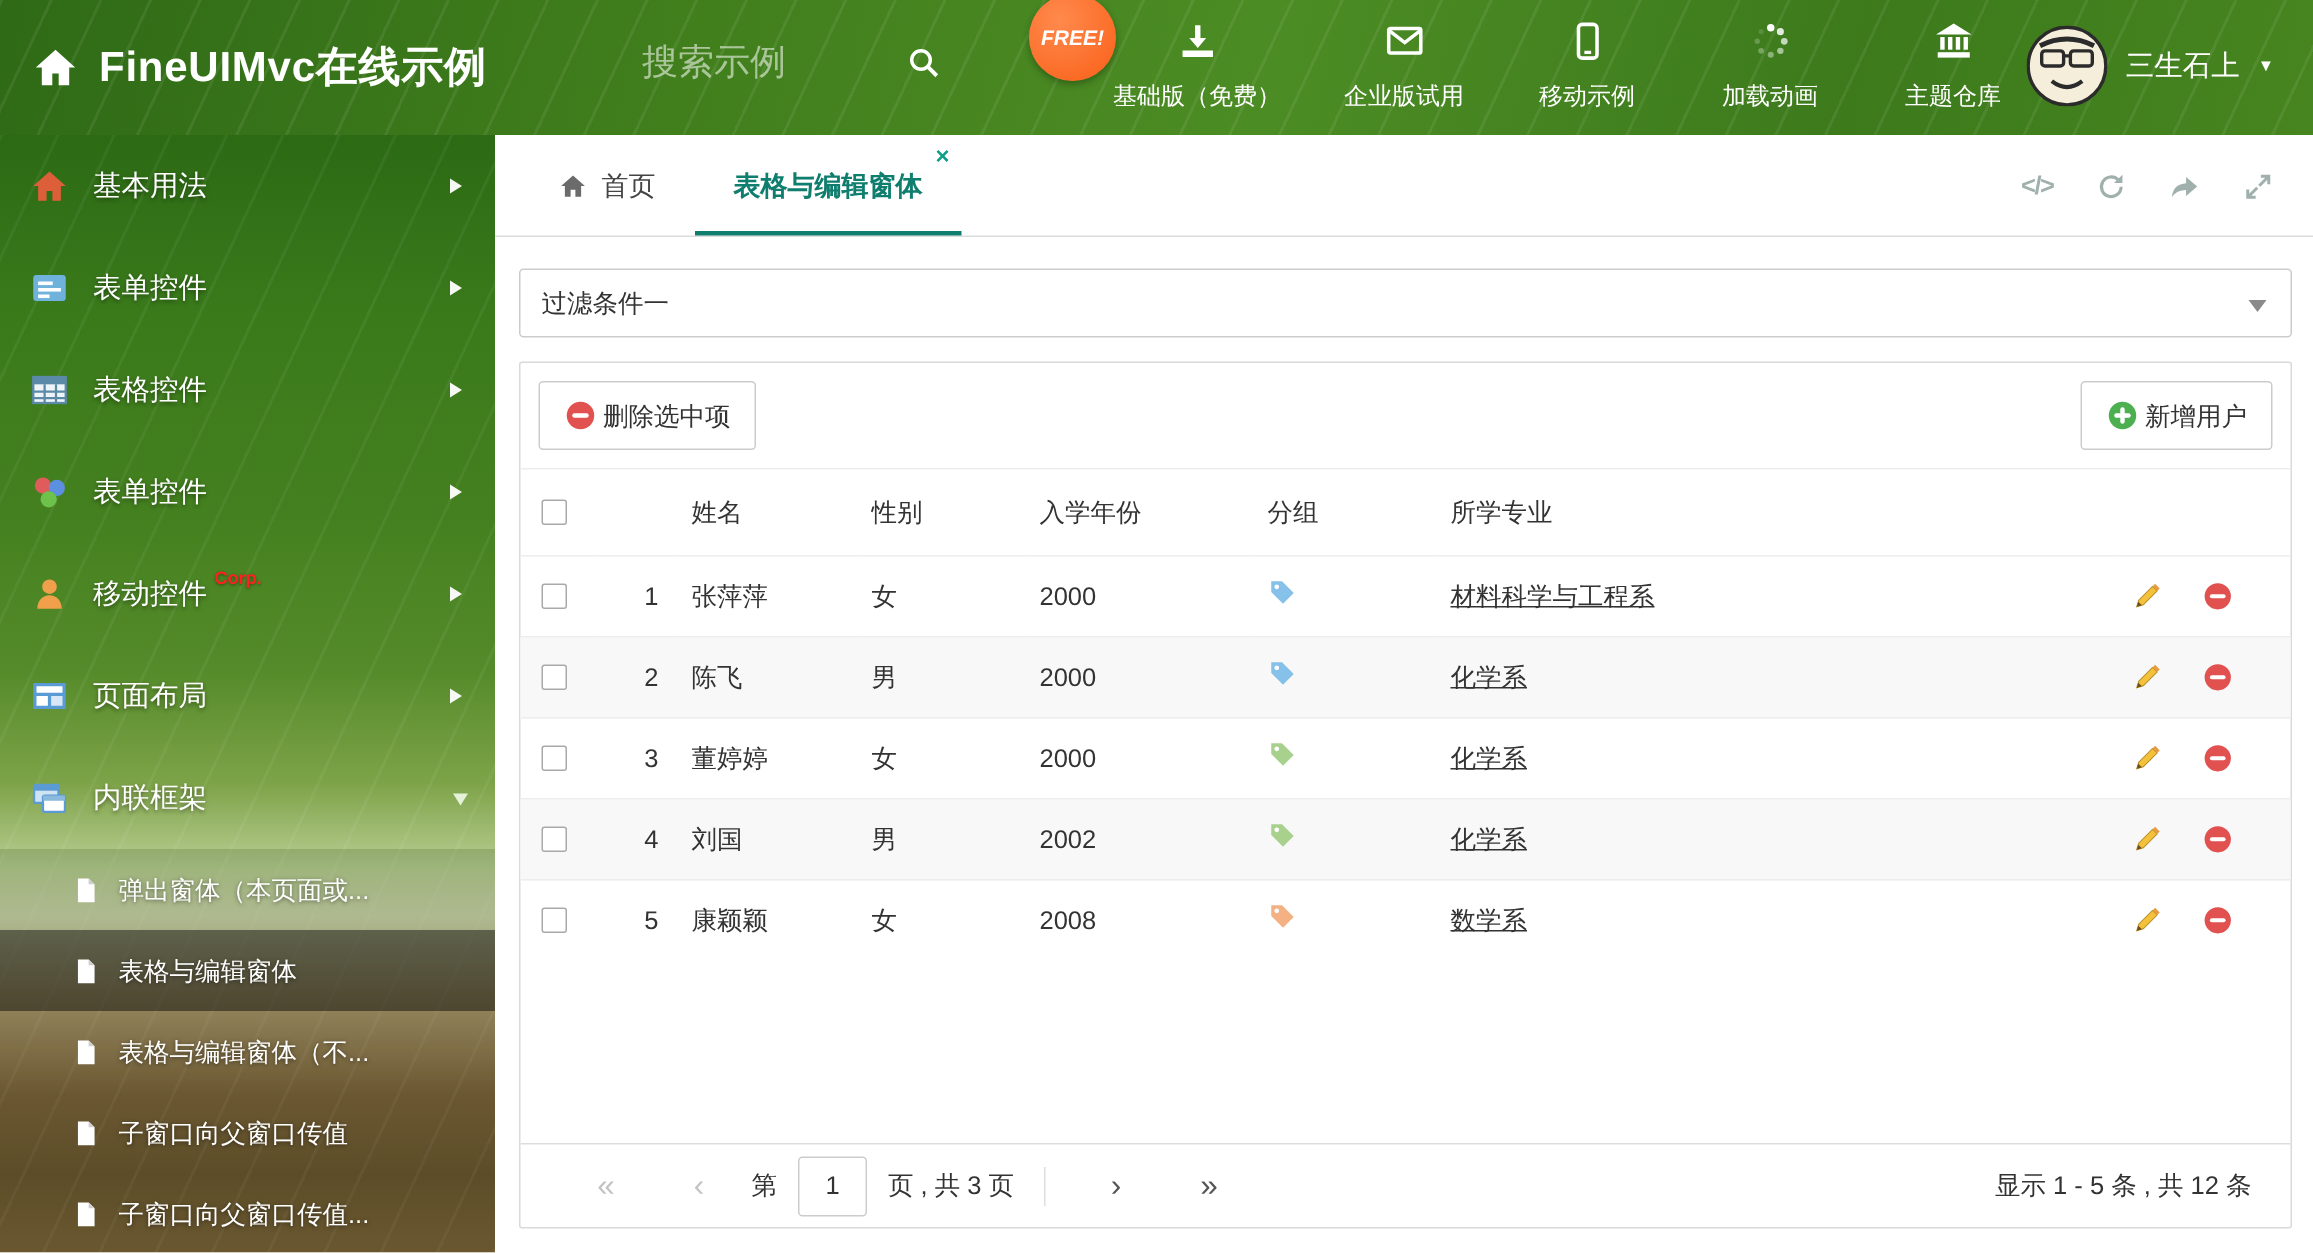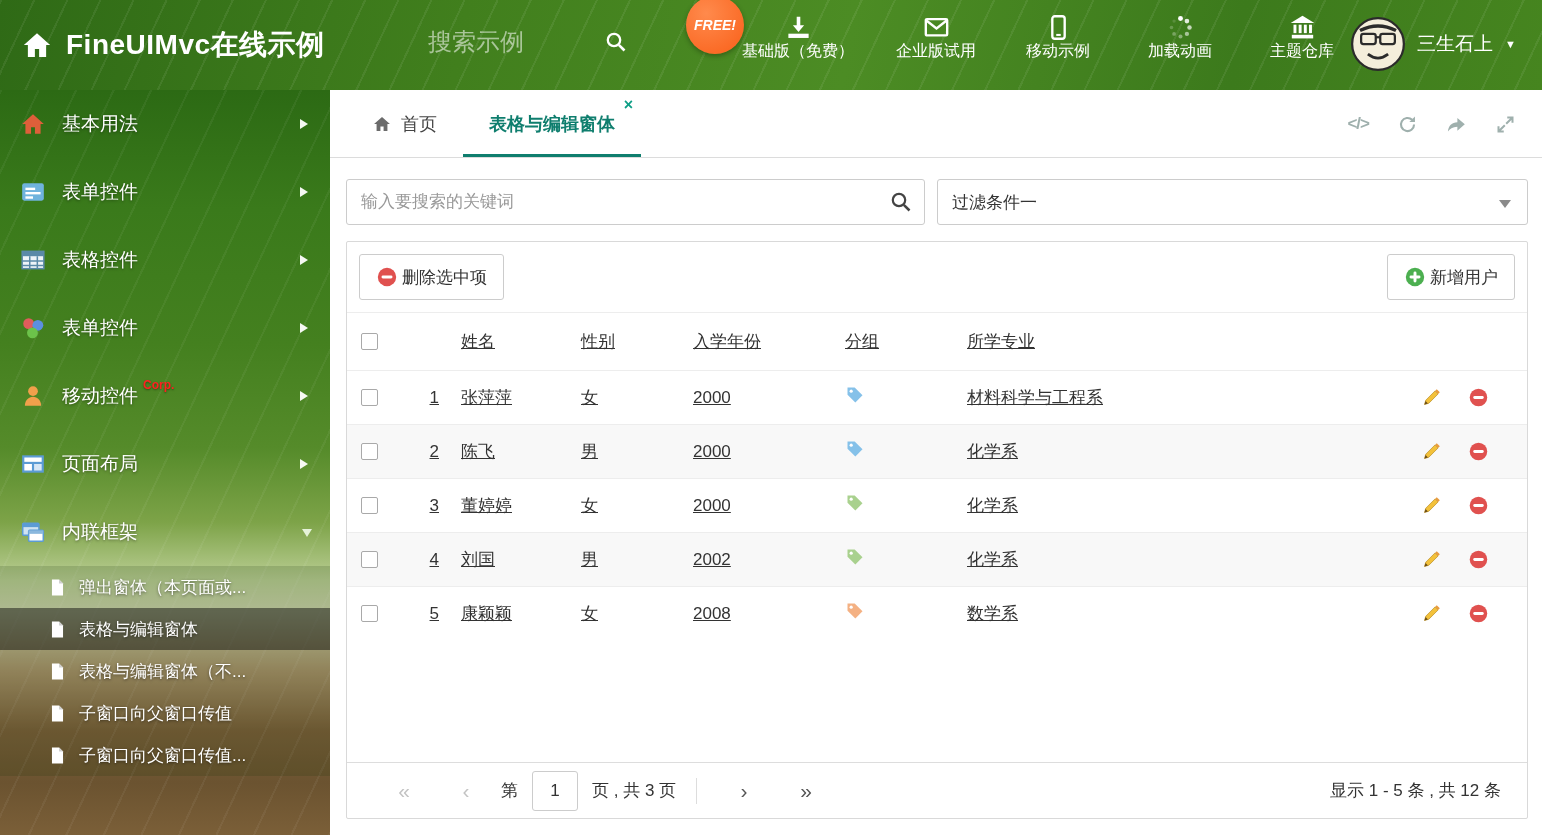--- a/index.html
+++ b/index.html
@@ -13,42 +13,42 @@
     background:repeating-linear-gradient(115deg, rgba(255,255,255,0.07) 0 2px, transparent 2px 30px); }
   .brand { position:absolute; left:22px; top:26px; display:flex; align-items:center; gap:14px; z-index:2; }
   .brand h1 { font-size:28px; font-weight:bold; letter-spacing:0.5px; }
   .hsearch { position:absolute; left:428px; top:28px; display:flex; align-items:center; gap:26px; z-index:2; }
   .hsearch input { background:transparent; border:none; outline:none; color:#fff; font-size:24px; width:150px; }
   .hsearch input::placeholder { color:rgba(255,255,255,0.55); }
   .free-badge { position:absolute; left:686px; top:-4px; width:58px; height:58px; border-radius:50%;
     background:radial-gradient(circle at 35% 30%, #ff8a4c, #f95f18); display:flex; align-items:center; justify-content:center;
     color:#fff; font-weight:bold; font-style:italic; font-size:14px; box-shadow:0 2px 5px rgba(0,0,0,0.3); z-index:3; }
   .topnav { position:absolute; left:742px; top:14px; display:flex; gap:42px; z-index:2; }
-  .topnav-item { display:flex; flex-direction:column; align-items:center; gap:0; cursor:pointer; min-width:80px; }
+  .topnav-item { display:flex; flex-direction:column; align-items:center; gap:13px; cursor:pointer; min-width:80px; }
   .topnav-item .nlabel { font-size:16px; white-space:nowrap; }
   .userbox { position:absolute; right:26px; top:17px; display:flex; align-items:center; gap:12px; z-index:2; cursor:pointer; }
   .username { font-size:19px; }
   .ucaret { font-size:11px; }
 
   
   .sidebar { position:absolute; top:90px; left:0; width:330px; height:745px; color:#fff; overflow:hidden;
     background:linear-gradient(180deg,#2c6a14 0%,#3a7a1b 16%,#44801f 34%,#558b2a 48%,#7da348 58%,#bccf96 66%,#cdd3ab 70%,#a9926a 78%,#7c5f3a 86%,#6b5330 93%,#7b5f38 100%); }
   .sidebar::after { content:""; position:absolute; inset:0; pointer-events:none;
     background:repeating-linear-gradient(115deg, rgba(255,255,255,0.05) 0 2px, transparent 2px 34px); }
   .nav-item { height:68px; display:flex; align-items:center; padding:0 20px; cursor:pointer; position:relative; z-index:1; }
   .nav-item .nico { width:26px; height:26px; margin-right:16px; flex:0 0 auto; }
   .nav-item .nlabel { font-size:19px; text-shadow:0 1px 3px rgba(0,0,0,0.45); }
   .arrow-r { position:absolute; right:22px; top:29px; width:0; height:0;
     border-left:8px solid #fff; border-top:5px solid transparent; border-bottom:5px solid transparent; opacity:.95; }
   .arrow-d { position:absolute; right:18px; top:31px; width:0; height:0;
     border-top:8px solid #eaf5e0; border-left:5px solid transparent; border-right:5px solid transparent; opacity:.95; }
   .corp-badge { color:#ff2020; font-size:12px; font-weight:bold; margin-left:5px; align-self:flex-start; margin-top:16px;
     text-shadow:0 1px 2px rgba(0,0,0,0.4); }
   .subnav { position:relative; z-index:1; background:rgba(20,50,5,0.16); }
-  .sub-item { height:42px; display:flex; align-items:center; padding:0 14px 0 48px; cursor:pointer; }
+  .sub-item { height:54px; display:flex; align-items:center; padding:0 14px 0 48px; cursor:pointer; }
   .sub-item .fico { margin-right:12px; flex:0 0 auto; display:flex; }
   .sub-item .slabel { font-size:17px; text-shadow:0 1px 3px rgba(0,0,0,0.5); white-space:nowrap; }
   .sub-item.active { background:rgba(0,0,0,0.45); }
 
   
   .main { position:absolute; left:330px; top:90px; width:1212px; height:745px; background:#fff; }
   .tabbar { height:68px; border-bottom:1px solid #dcdcdc; position:relative; display:flex; align-items:stretch; padding-left:16px; }
   .tab { display:flex; align-items:center; gap:9px; padding:0 26px; font-size:18px; color:#444; cursor:pointer; position:relative; }
   .tab.active { color:#0f7e6e; font-weight:bold; box-shadow:inset 0 -3px 0 #0f7e6e; }
   .tab-close { position:absolute; top:7px; right:8px; font-size:16px; color:#0f9e86; font-weight:bold; line-height:1; cursor:pointer; }
@@ -64,21 +64,21 @@
   .filter-select { flex:1; height:46px; border:1px solid #ccc; border-radius:3px; display:flex; align-items:center;
     padding:0 14px; font-size:17px; position:relative; cursor:pointer; background:#fff; }
   .sel-caret { position:absolute; right:16px; top:20px; width:0; height:0;
     border-top:8px solid #8a8a8a; border-left:6px solid transparent; border-right:6px solid transparent; }
 
   .grid-panel { margin:16px 14px 0 16px; border:1px solid #d9d9d9; border-radius:2px; height:578px; display:flex; flex-direction:column; background:#fff; }
   .toolbar { display:flex; justify-content:space-between; padding:12px; border-bottom:1px solid #ededed; }
   .btn { display:inline-flex; align-items:center; gap:4px; border:1px solid #ccc; background:#fff; border-radius:3px;
     height:46px; padding:0 16px; font-size:17px; color:#333; cursor:pointer; }
 
-  table { width:100%; border-collapse:collapse; font-size:17px; table-layout:fixed;text-decoration:underline; }
+  table { width:100%; border-collapse:collapse; font-size:17px; table-layout:fixed; }
   col.c1{width:50px;} col.c2{width:56px;} col.c3{width:120px;} col.c4{width:112px;}
   col.c5{width:152px;} col.c6{width:122px;} col.c8{width:118px;}
   th { text-align:left; font-weight:normal; padding:17px 8px; color:#333; }
   td { padding:14px 8px; border-top:1px solid #ededed; }
   tbody tr:nth-child(even) { background:#f8f8f8; }
   .cell-check { padding-left:14px; }
   .cell-num { text-align:right; padding-right:14px; }
   input[type=checkbox] { appearance:none; -webkit-appearance:none; width:17px; height:17px; border:1px solid #a9a9a9;
     border-radius:2px; background:#fff; cursor:pointer; display:block; }
   a.major-link { color:#333; text-decoration:underline; cursor:pointer; }
@@ -356,29 +356,20 @@
       </span>
       <span>
         <svg width="21" height="21" viewBox="0 0 24 24">
             <path d="M14 4h6v6M10 20H4v-6M20 4l-7.2 7.2M4 20l7.2-7.2" fill="none" stroke="currentColor" stroke-width="2.3"></path>
           </svg>
       </span>
     </div>
   </div>
 
   <div class="search-row">
-    <div class="kw-box">
-      <input class="kw-input" placeholder="输入要搜索的关键词" style="">
-      <span class="kw-ico">
-        <svg width="24" height="24" viewBox="0 0 24 24">
-            <circle cx="10" cy="10" r="6.2" fill="none" stroke="currentColor" stroke-width="2.2"></circle>
-            <line x1="14.8" y1="14.8" x2="20.5" y2="20.5" stroke="currentColor" stroke-width="2.5"></line>
-          </svg>
-      </span>
-    </div>
     <div class="filter-select">
       <span>过滤条件一</span>
       <span class="sel-caret"></span>
     </div>
   </div>
 
   <div class="grid-panel">
     <div class="toolbar">
       <button class="btn">
         <span>

